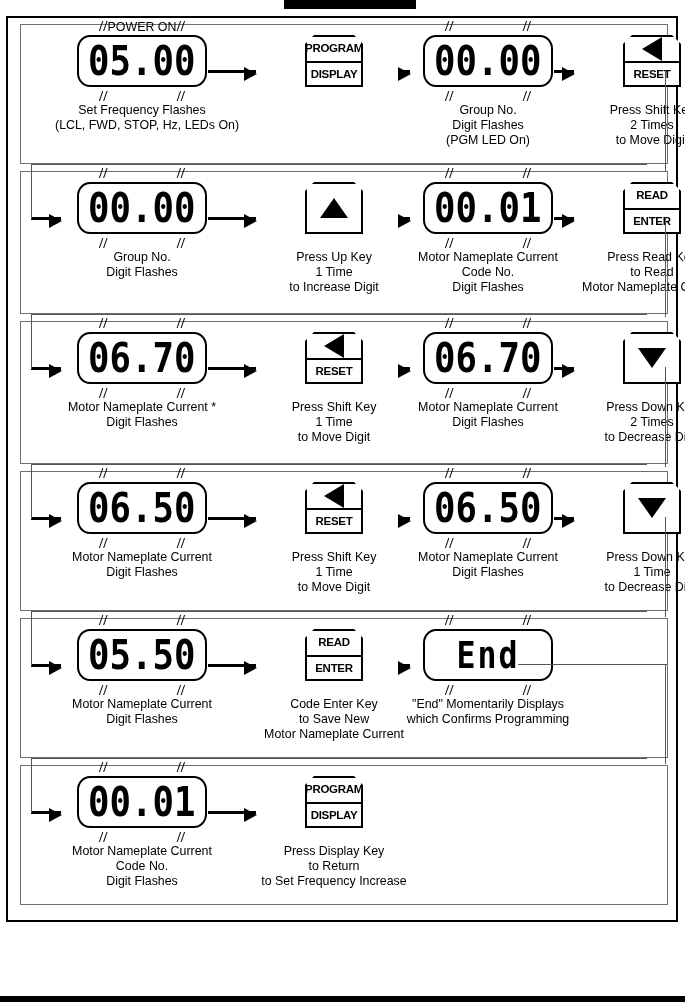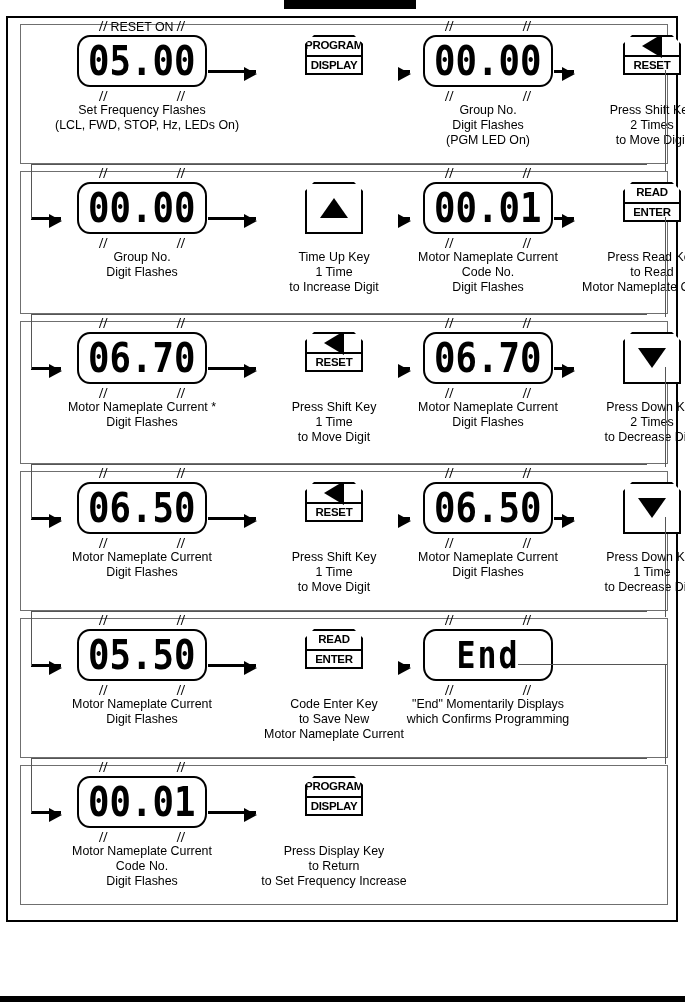--- a/index.html
+++ b/index.html
@@ -44,21 +44,21 @@
   .tick.b1{left:22px;bottom:-17px;}
   .tick.b2{right:22px;bottom:-17px;}
 
   .powerlabel{position:absolute;left:0;top:-15px;width:130px;text-align:center;
               font-size:12.4px;line-height:14px;}
 
   
   .key{position:relative;width:58px;margin:0 auto;border:2.5px solid #000;
        background:#fff;box-sizing:border-box;
        clip-path:polygon(9px 0,49px 0,58px 9px,58px 100%,0 100%,0 9px);}
-  .key.tall{height:40px;}
+  .key.tall{height:52px;}
   .key.sq{height:52px;display:flex;align-items:center;justify-content:center;}
   .key-lbl{font-size:11.5px;font-weight:700;text-align:center;line-height:1;
            letter-spacing:-0.3px;}
   .key .half{height:50%;display:flex;align-items:center;justify-content:center;}
   .key .half.top{border-bottom:2.5px solid #000;}
   .tri{width:0;height:0;}
   .tri.left{border-top:12px solid transparent;border-bottom:12px solid transparent;
             border-right:20px solid #000;}
   .tri.up{border-left:14px solid transparent;border-right:14px solid transparent;
           border-bottom:20px solid #000;}
@@ -79,21 +79,21 @@
 
 <div class="top-black-bar"></div>
 
 <div class="outer-frame"></div>
 
 <div class="rows" id="rows-container">
     <div class="row r1">
       <div class="cell" style="left:46px">
         <div class="art">
           <div class="lcd-wrap">
-            <div class="powerlabel">RESET ON</div>
+            <div class="powerlabel">POWER ON</div>
             <div class="lcd">
               <span class="segtxt">05.00</span>
             </div>
             <span class="tick t1">//</span>
             <span class="tick t2">//</span>
             <span class="tick b1">//</span>
             <span class="tick b2">//</span>
           </div>
         </div>
         <div class="caption">
@@ -172,21 +172,21 @@
           <div>Digit Flashes</div>
         </div>
       </div>
       <div class="cell" style="left:238px">
         <div class="art">
           <div class="key sq">
             <span class="tri up"></span>
           </div>
         </div>
         <div class="caption">
-          <div>Time Up Key</div>
+          <div>Press Up Key</div>
           <div>1 Time</div>
           <div>to Increase Digit</div>
         </div>
       </div>
       <div class="cell" style="left:392px">
         <div class="art">
           <div class="lcd-wrap">
             <div class="lcd">
               <span class="segtxt">00.01</span>
             </div>

